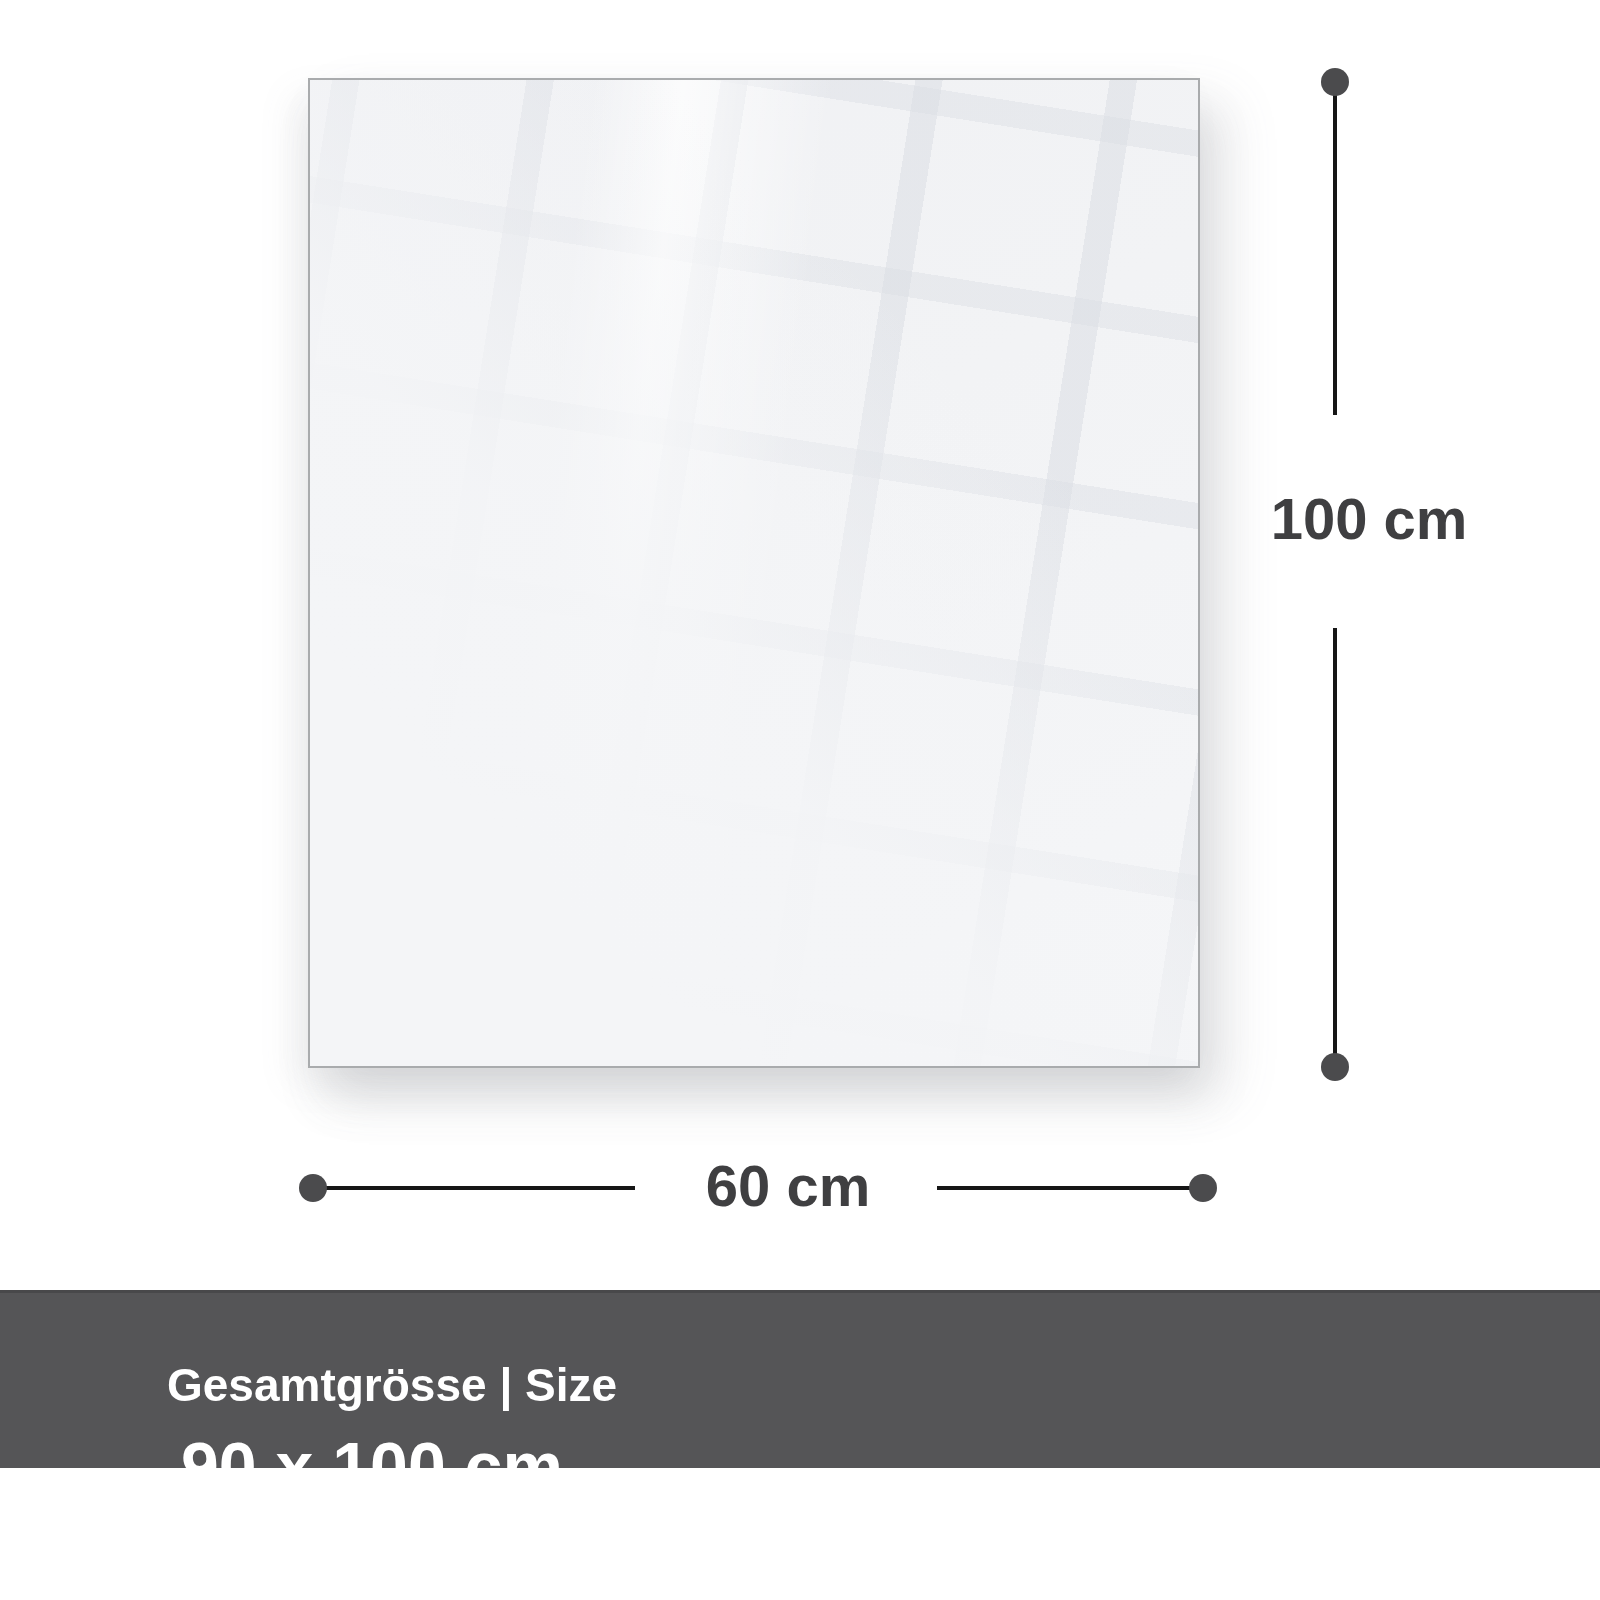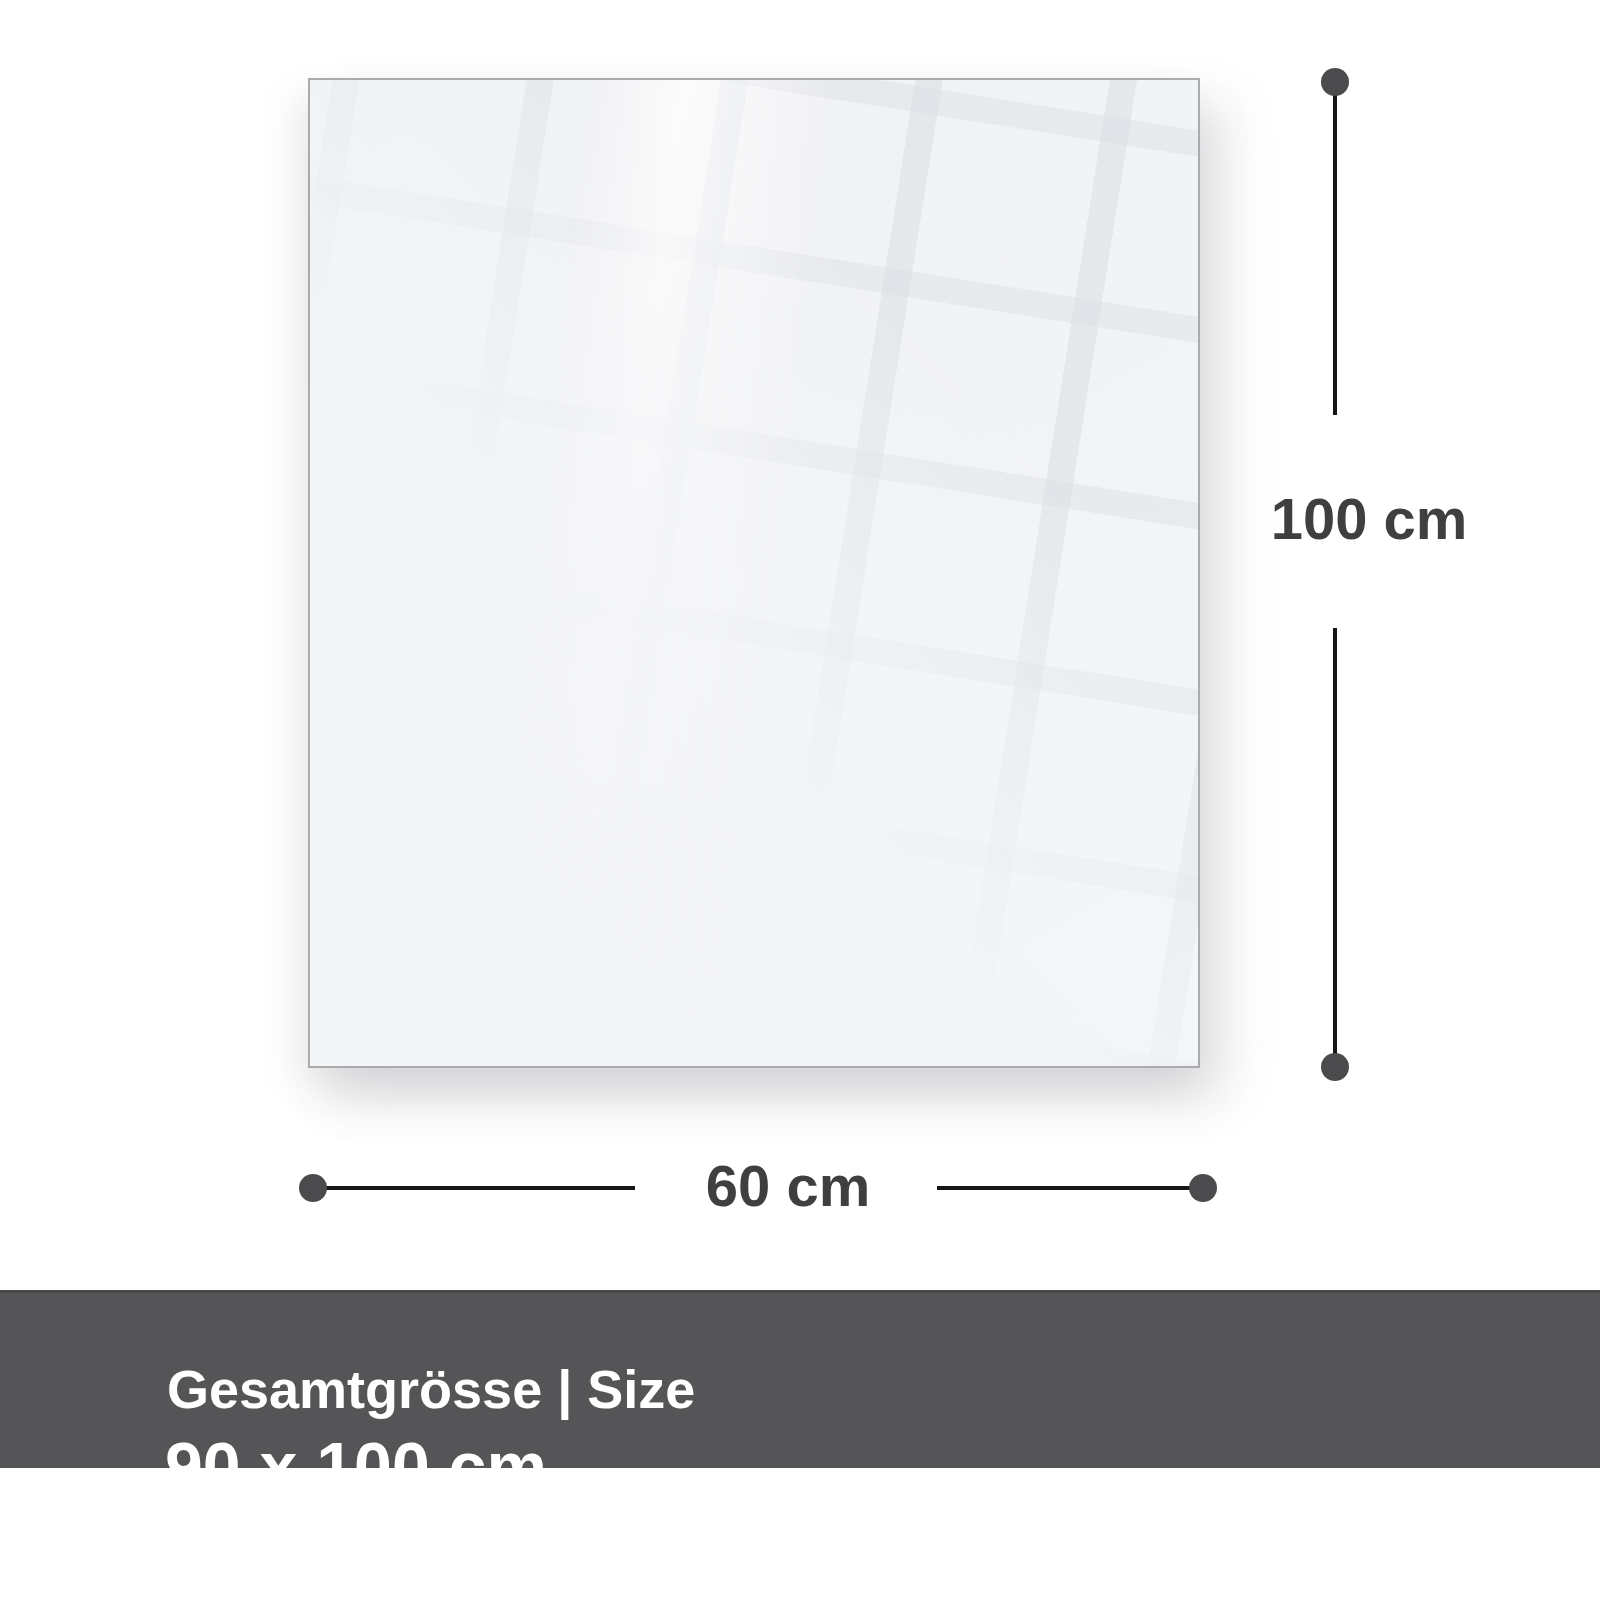--- a/index.html
+++ b/index.html
@@ -84,24 +84,24 @@
   
   .footer{
     position:absolute;left:0;top:1290px;width:1600px;height:310px;
     box-sizing:border-box;
     background:var(--footer-bg,#555557);
     border-top:3px solid #48484a;
     color:#ffffff;
   }
   .footer .line1{
     position:absolute;left:167px;top:1362px;margin:0;
-    font-size:54px;font-weight:700;line-height:1;white-space:nowrap;
+    font-size:46px;font-weight:700;line-height:1;white-space:nowrap;
   }
   .footer .line2{
-    position:absolute;left:165px;top:1432px;margin:0;
+    position:absolute;left:165px;top:1432px;margin:16px;
     font-size:68px;font-weight:700;line-height:1;white-space:nowrap;
   }
   
   .footer .line1,.footer .line2{top:auto;}
   .footer .line1{margin-top:69px;}
   .footer .line2{margin-top:139px;}
   .footer .line1,.footer .line2{position:absolute;}
   .footer .line1{top:0;}
   .footer .line2{top:0;}
 </style>

